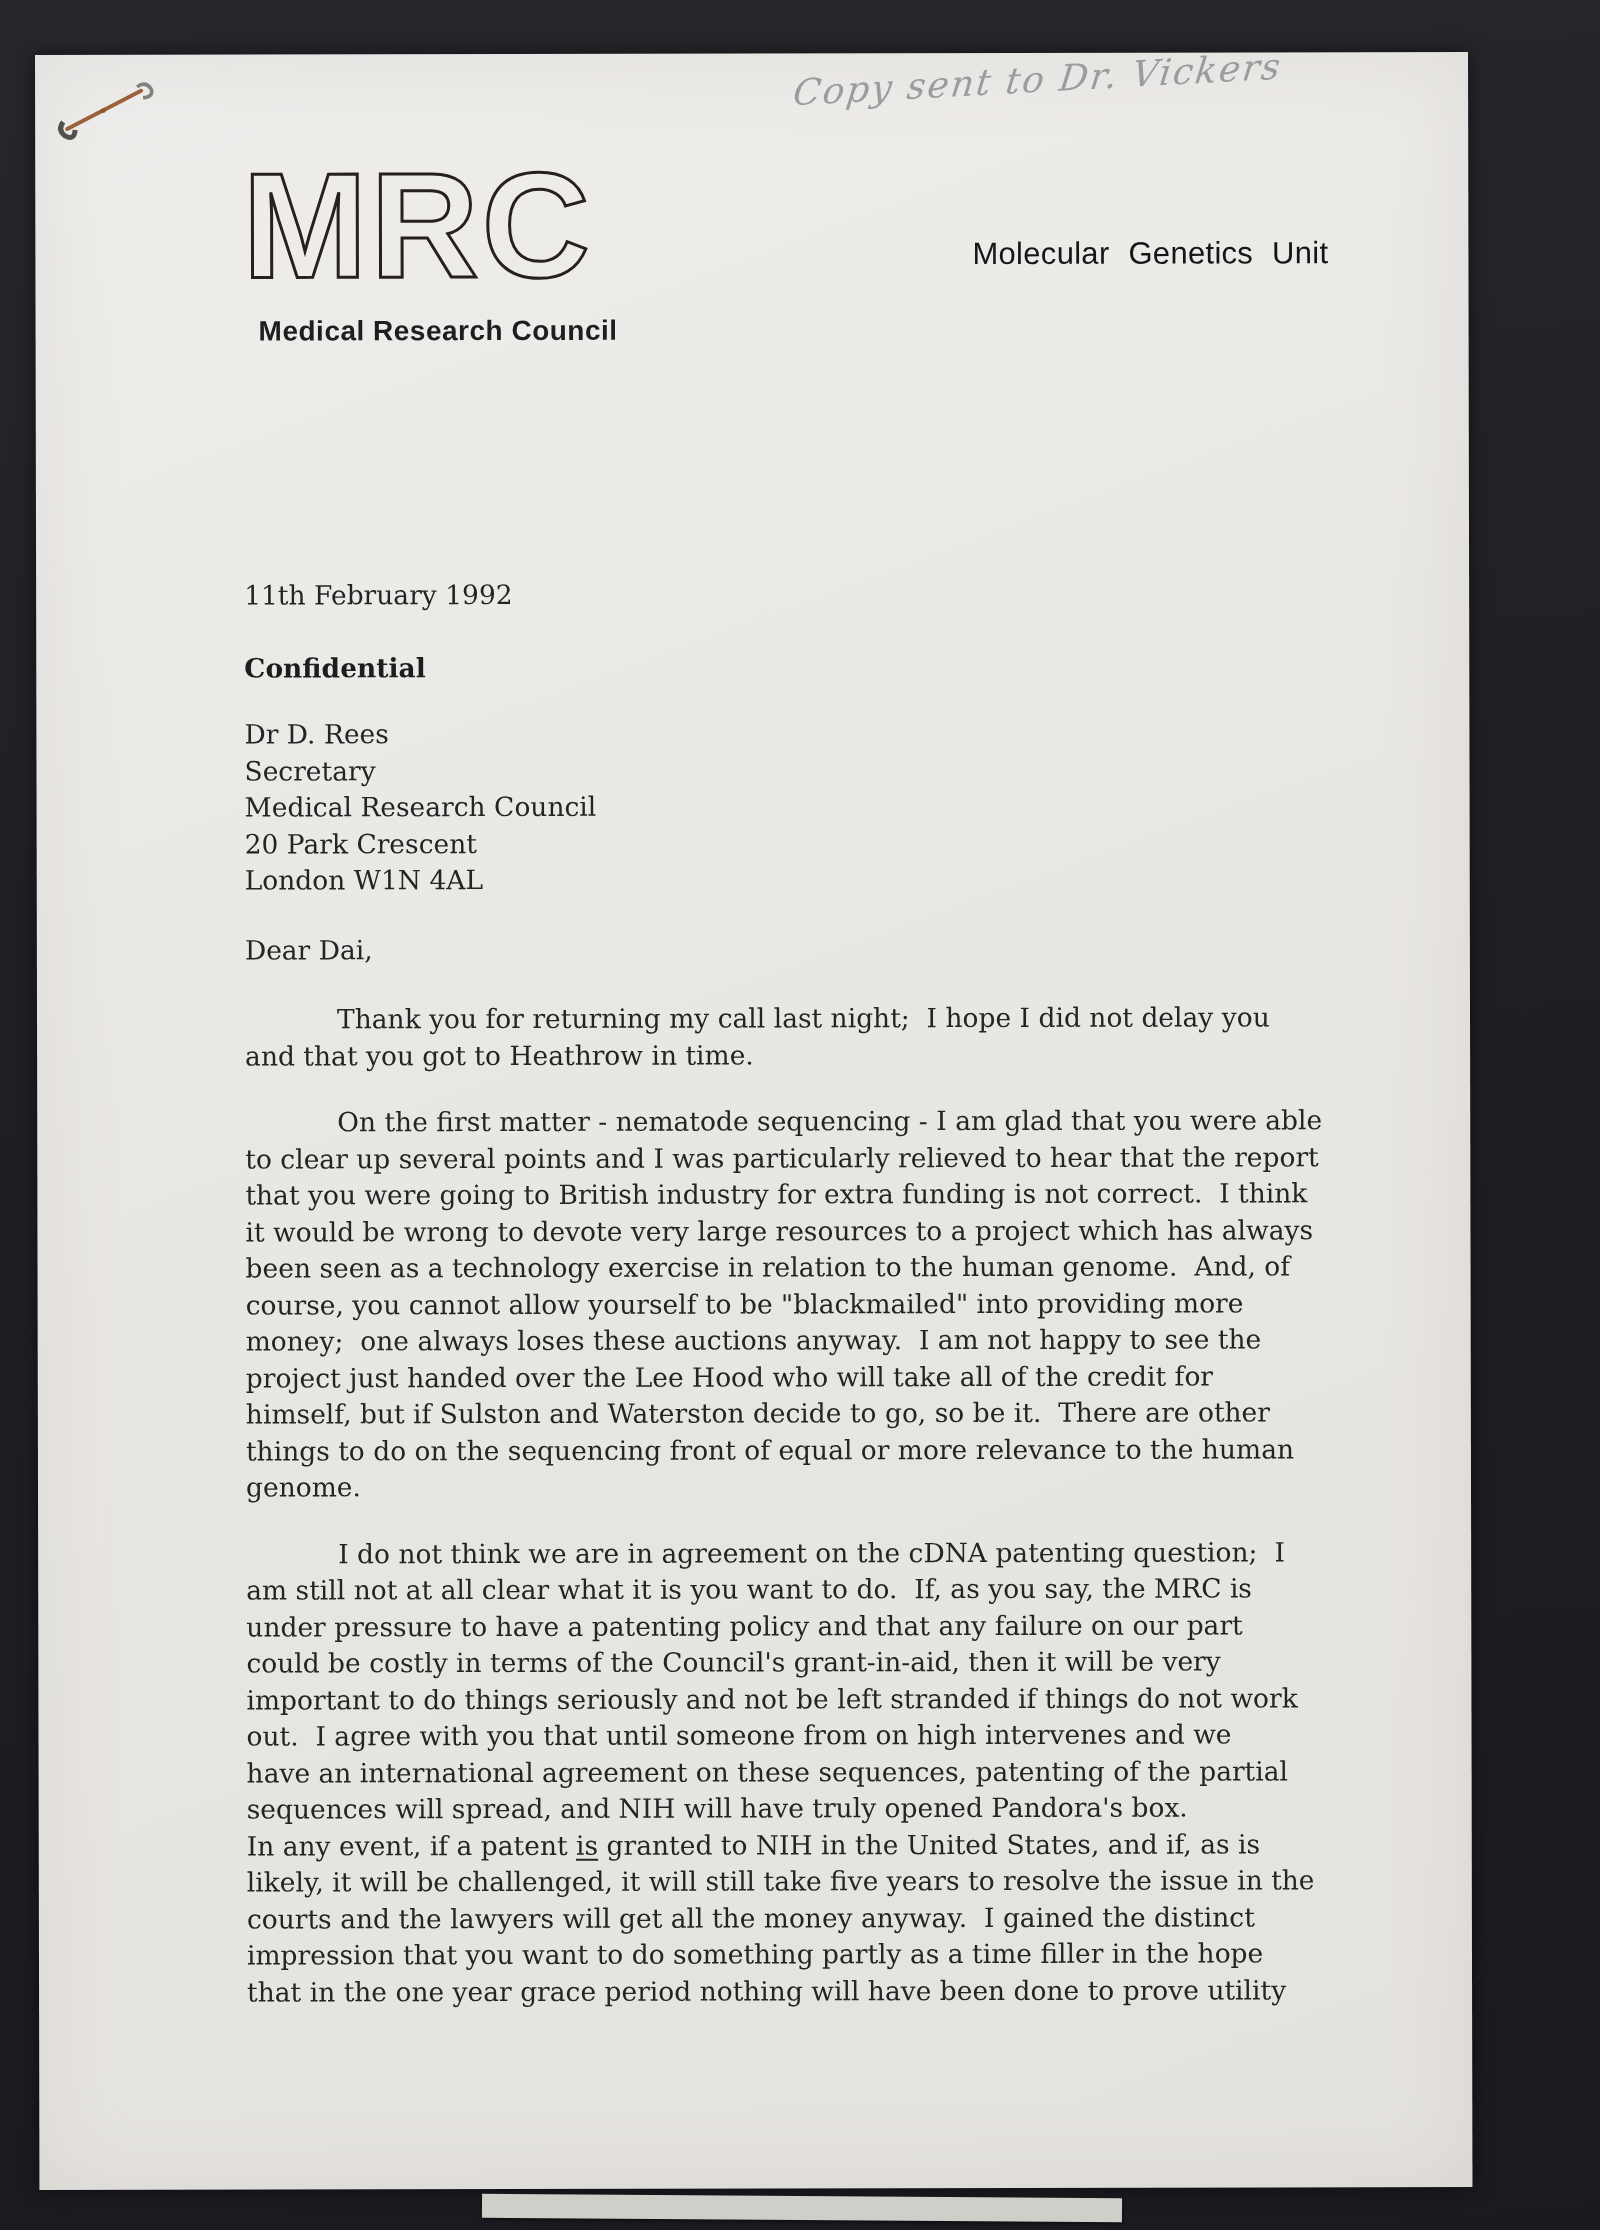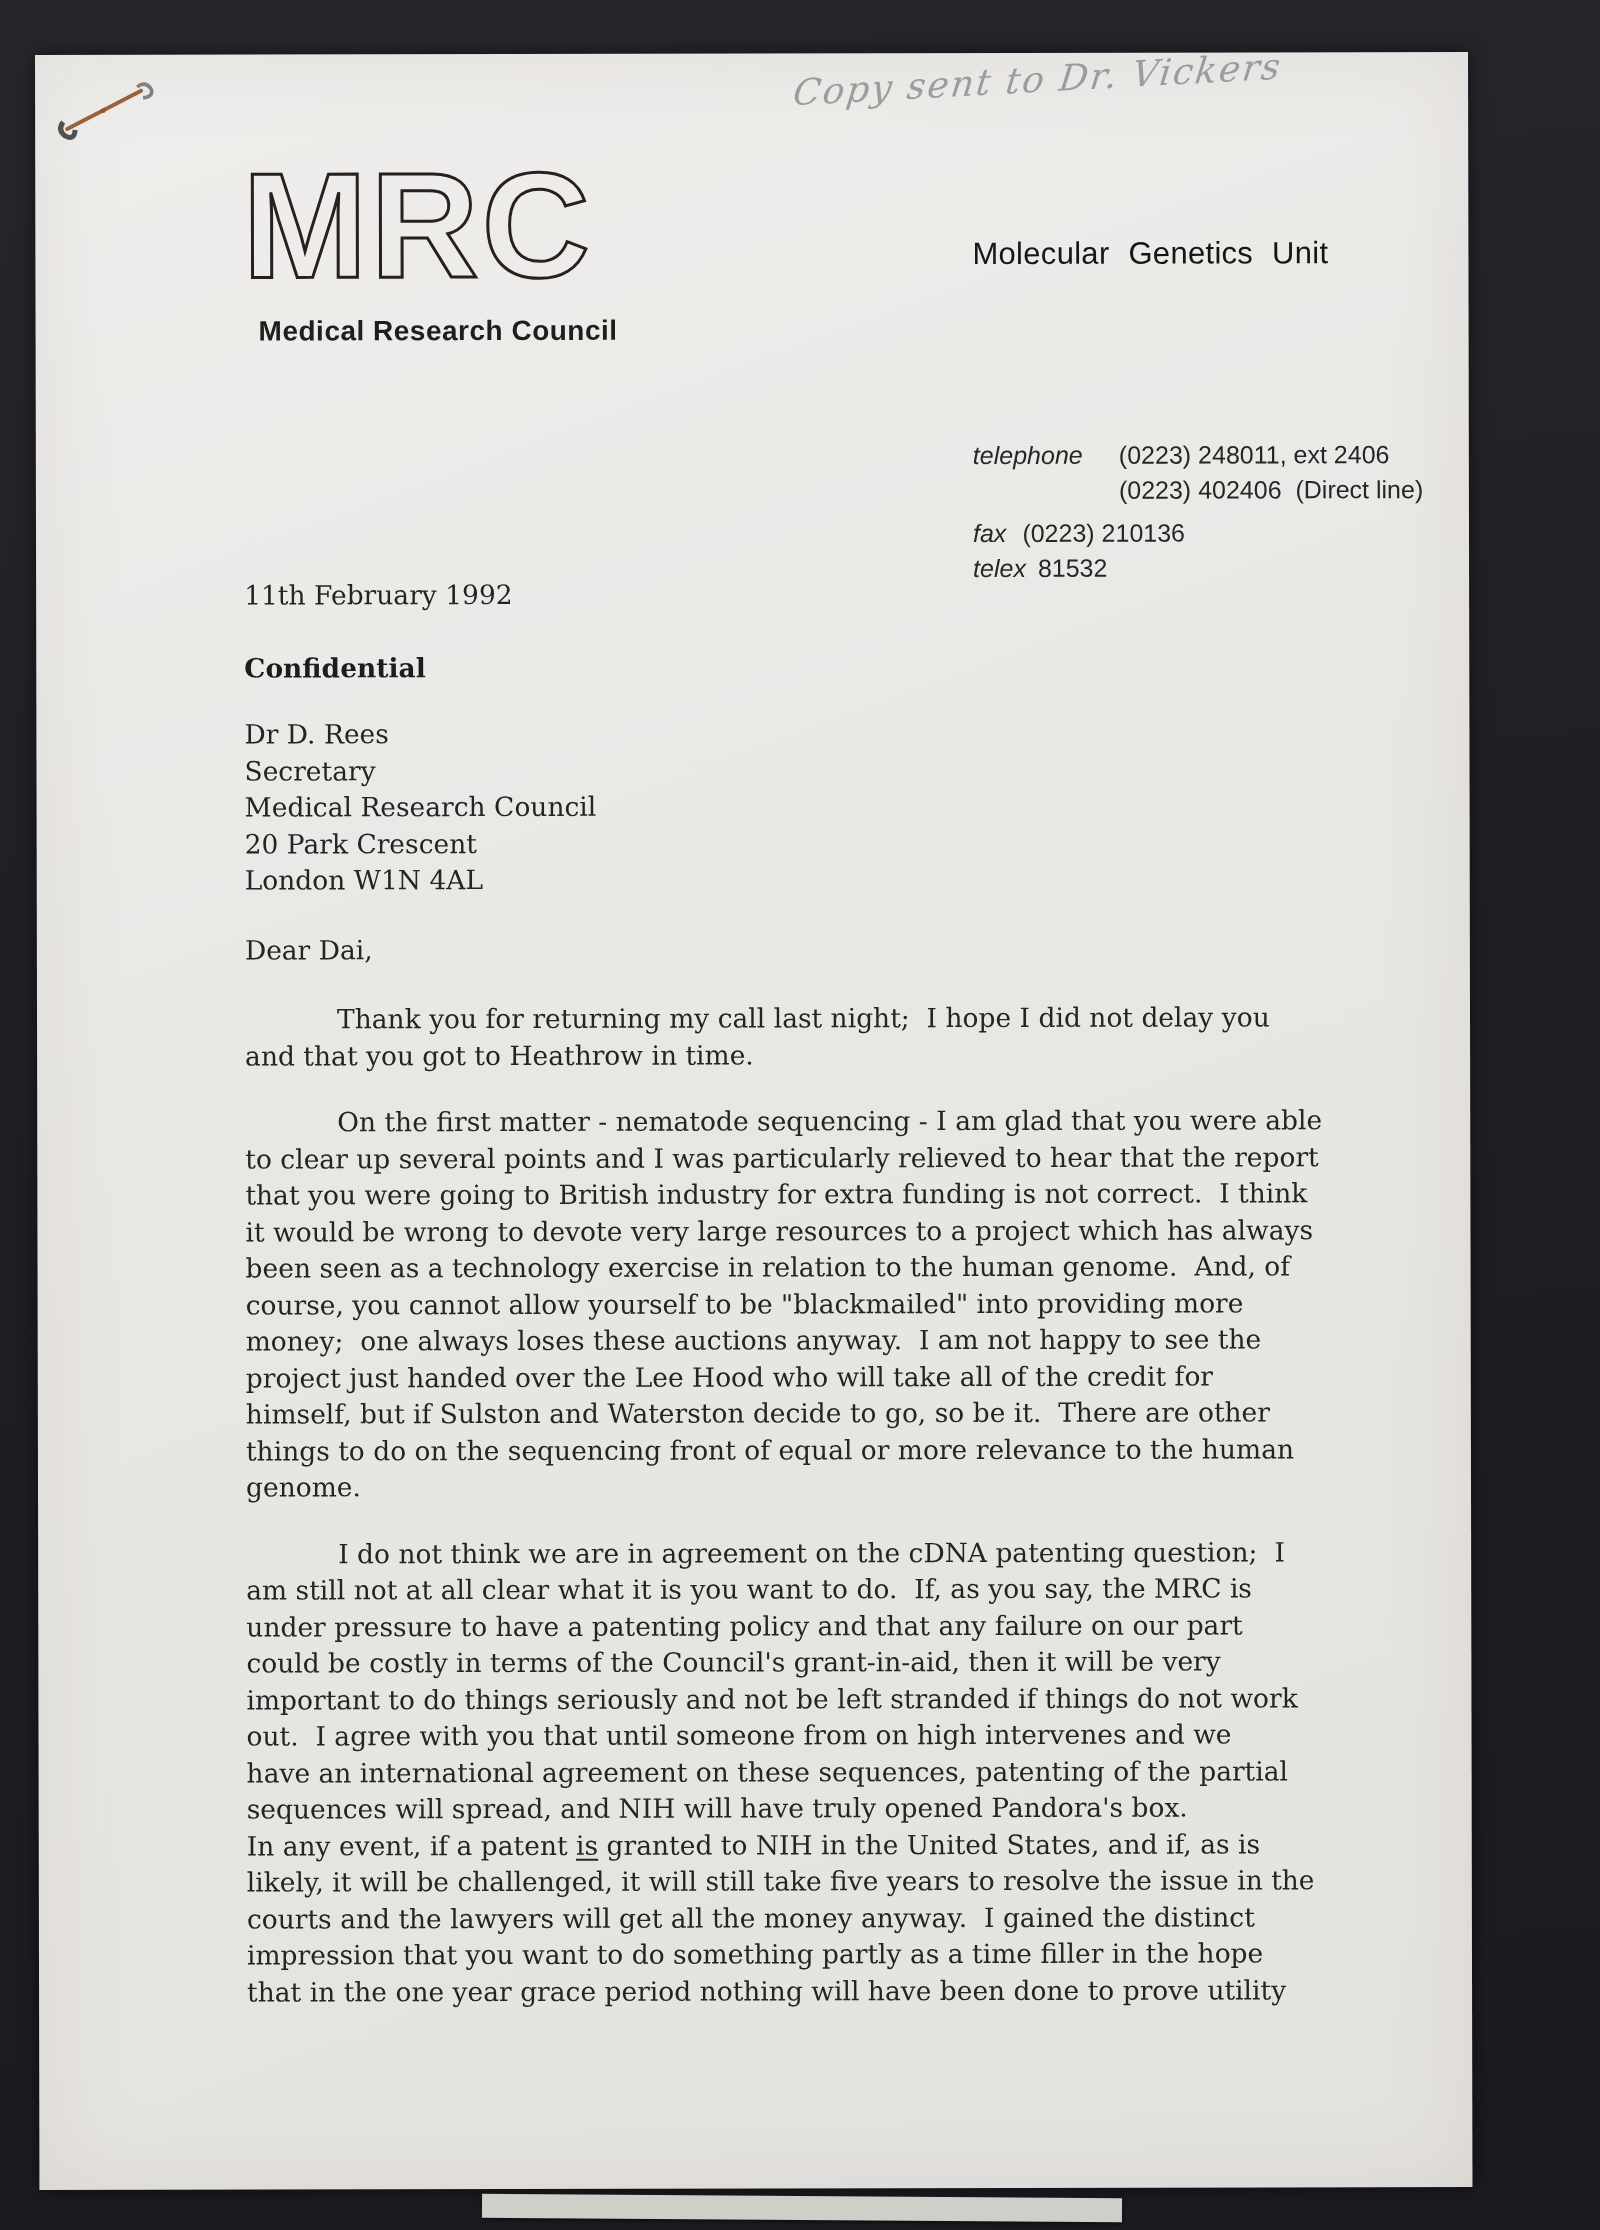--- a/index.html
+++ b/index.html
@@ -87,28 +87,21 @@
 
   <svg class="mrc-logo" width="420" height="160" viewBox="0 0 420 160">
     <text x="2" y="145" font-family="Liberation Sans, sans-serif" font-size="150" font-weight="bold" fill="none" stroke="#26211f" stroke-width="3" letter-spacing="3" data-bind="letterhead.logo_text">MRC</text>
   </svg>
 
   <div class="org-name" data-bind="letterhead.org_name">Medical Research Council</div>
 
   <div class="unit-name" data-bind="letterhead.unit_name">Molecular Genetics Unit</div>
 
 
-  <div class="contact-tel">
-    <span class="label" data-bind="letterhead.telephone_label">telephone</span><span class="vals" data-bind-lines="letterhead.telephone_lines">(0223) 248011, ext 2406<br>(0223) 402406  (Direct line)</span>
-  </div>
 
-  <div class="contact-fax">
-    <div><span class="label" data-bind="letterhead.fax_label">fax</span><span data-bind="letterhead.fax_value">(0223) 210136</span></div>
-    <div><span class="label telex" data-bind="letterhead.telex_label">telex</span><span data-bind="letterhead.telex_value">81532</span></div>
-  </div>
 
   <div class="letter-body">
     <div class="letter-date" data-bind="letter.date">11th February 1992</div>
     <div class="confidential" data-bind="letter.classification">Confidential</div>
     <div class="recipient" data-bind-lines="letter.recipient_lines">Dr D. Rees<br>Secretary<br>Medical Research Council<br>20 Park Crescent<br>London W1N 4AL</div>
     <div class="salutation" data-bind="letter.salutation">Dear Dai,</div>
     <div class="para" data-bind-lines="letter.para1_lines">Thank you for returning my call last night;  I hope I did not delay you<br>and that you got to Heathrow in time.</div>
     <div class="para" data-bind-lines="letter.para2_lines">On the first matter - nematode sequencing - I am glad that you were able<br>to clear up several points and I was particularly relieved to hear that the report<br>that you were going to British industry for extra funding is not correct.  I think<br>it would be wrong to devote very large resources to a project which has always<br>been seen as a technology exercise in relation to the human genome.  And, of<br>course, you cannot allow yourself to be "blackmailed" into providing more<br>money;  one always loses these auctions anyway.  I am not happy to see the<br>project just handed over the Lee Hood who will take all of the credit for<br>himself, but if Sulston and Waterston decide to go, so be it.  There are other<br>things to do on the sequencing front of equal or more relevance to the human<br>genome.</div>
     <div class="para" data-bind-lines="letter.para3_lines">I do not think we are in agreement on the cDNA patenting question;  I<br>am still not at all clear what it is you want to do.  If, as you say, the MRC is<br>under pressure to have a patenting policy and that any failure on our part<br>could be costly in terms of the Council's grant-in-aid, then it will be very<br>important to do things seriously and not be left stranded if things do not work<br>out.  I agree with you that until someone from on high intervenes and we<br>have an international agreement on these sequences, patenting of the partial<br>sequences will spread, and NIH will have truly opened Pandora's box.<br>In any event, if a patent <u>is</u> granted to NIH in the United States, and if, as is<br>likely, it will be challenged, it will still take five years to resolve the issue in the<br>courts and the lawyers will get all the money anyway.  I gained the distinct<br>impression that you want to do something partly as a time filler in the hope<br>that in the one year grace period nothing will have been done to prove utility</div>
   </div>

